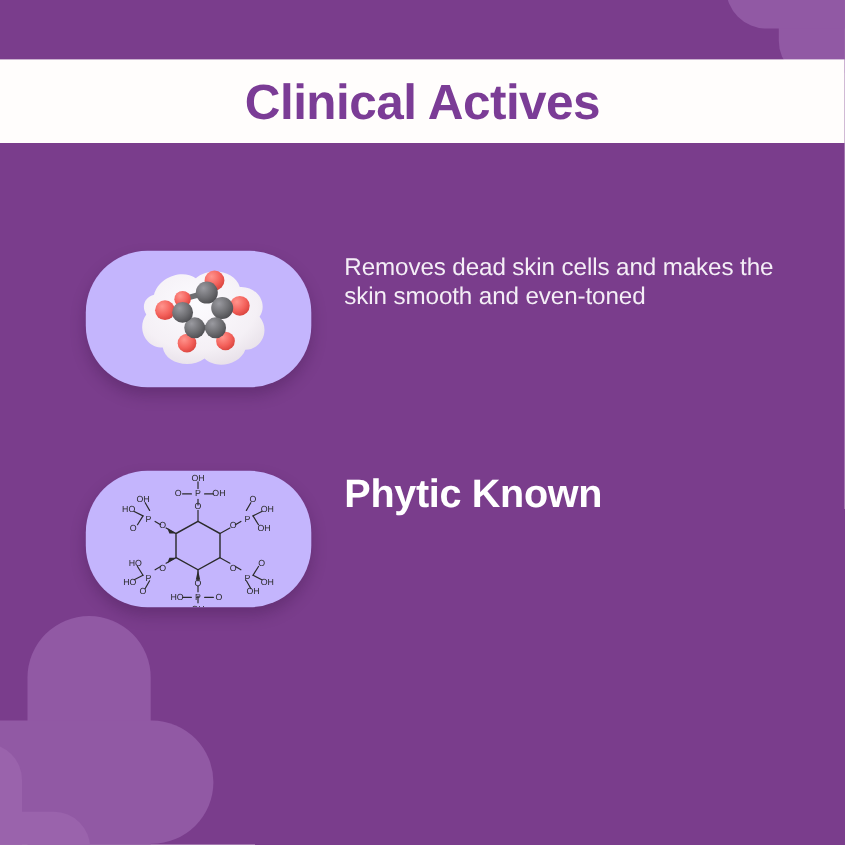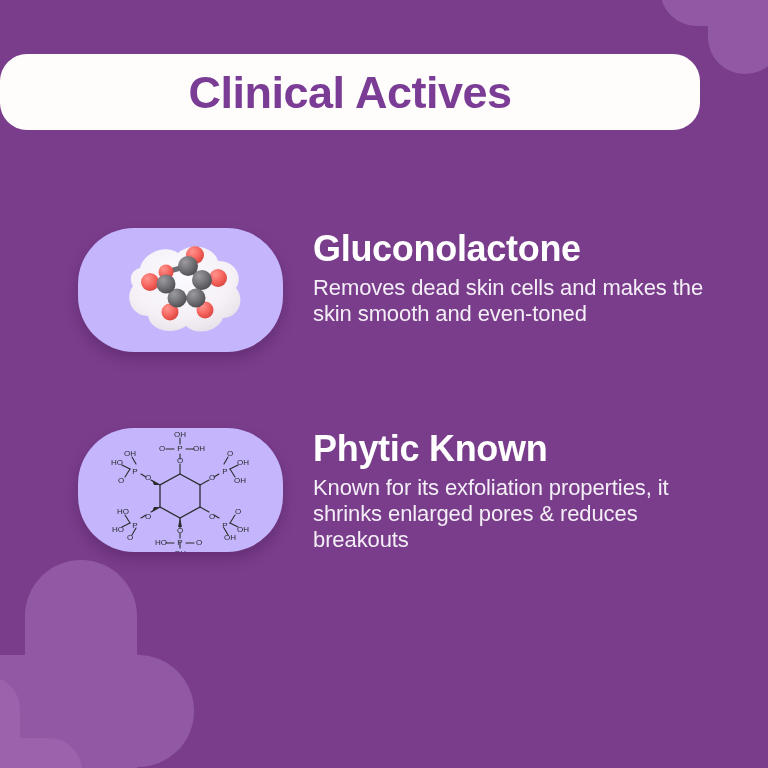--- a/index.html
+++ b/index.html
@@ -98,28 +98,27 @@
     width: 190px;
     height: 66px;
     border-radius: 34px;
   }
 
   
   #header-band {
     position: absolute;
     left: 0;
     top: 54px;
-    width: 700px;
+    width: 768px;
     height: 76px;
     background: #fffdfc;
     display: flex;
     align-items: center;
     justify-content: center;
     z-index: 5;
-    border-radius: 27px;
   }
   #page-title {
     color: #7b3c96;
     font-size: 45px;
     font-weight: bold;
     letter-spacing: -0.5px;
     line-height: 1;
     white-space: nowrap;
   }
 
@@ -250,21 +249,20 @@
           <circle cx="72" cy="54" r="9" fill="url(#ograd)"></circle>
 
           <circle cx="110" cy="38" r="10" fill="url(#cgrad)"></circle>
           <circle cx="124" cy="52" r="10" fill="url(#cgrad)"></circle>
           <circle cx="118" cy="70" r="9.5" fill="url(#cgrad)"></circle>
           <circle cx="99" cy="70" r="9.5" fill="url(#cgrad)"></circle>
           <circle cx="88" cy="56" r="9.5" fill="url(#cgrad)"></circle>
         </svg>
       </div>
       <div class="row-text">
-        <h2 class="ingredient-name">Gluconolactone</h2>
         <p class="ingredient-desc">Removes dead skin cells and makes the skin smooth and even-toned</p>
       </div>
     </div>
 
     <div class="ingredient-row row-1">
       <div class="icon-card">
         <svg width="205" height="124" viewBox="0 0 205 124">
           <g stroke="#2b2b2b" stroke-width="1.1" fill="none" stroke-linecap="round">
 
             <polygon points="102,46 122,57 122,79 102,90 82,79 82,57" stroke-width="1.3"></polygon>
@@ -349,18 +347,17 @@
             <text x="57" y="44">P</text>
             <text x="39" y="35">HO</text>
             <text x="43" y="53">O</text>
             <text x="52" y="26">OH</text>
             <text x="70" y="50">O</text>
           </g>
         </svg>
       </div>
       <div class="row-text">
         <h2 class="ingredient-name">Phytic Known</h2>
-        <p class="ingredient-desc">Known for its exfoliation properties, it shrinks enlarged pores &amp; reduces breakouts</p>
       </div>
     </div>
 
   </div>
 </div>
 
 </body></html>

